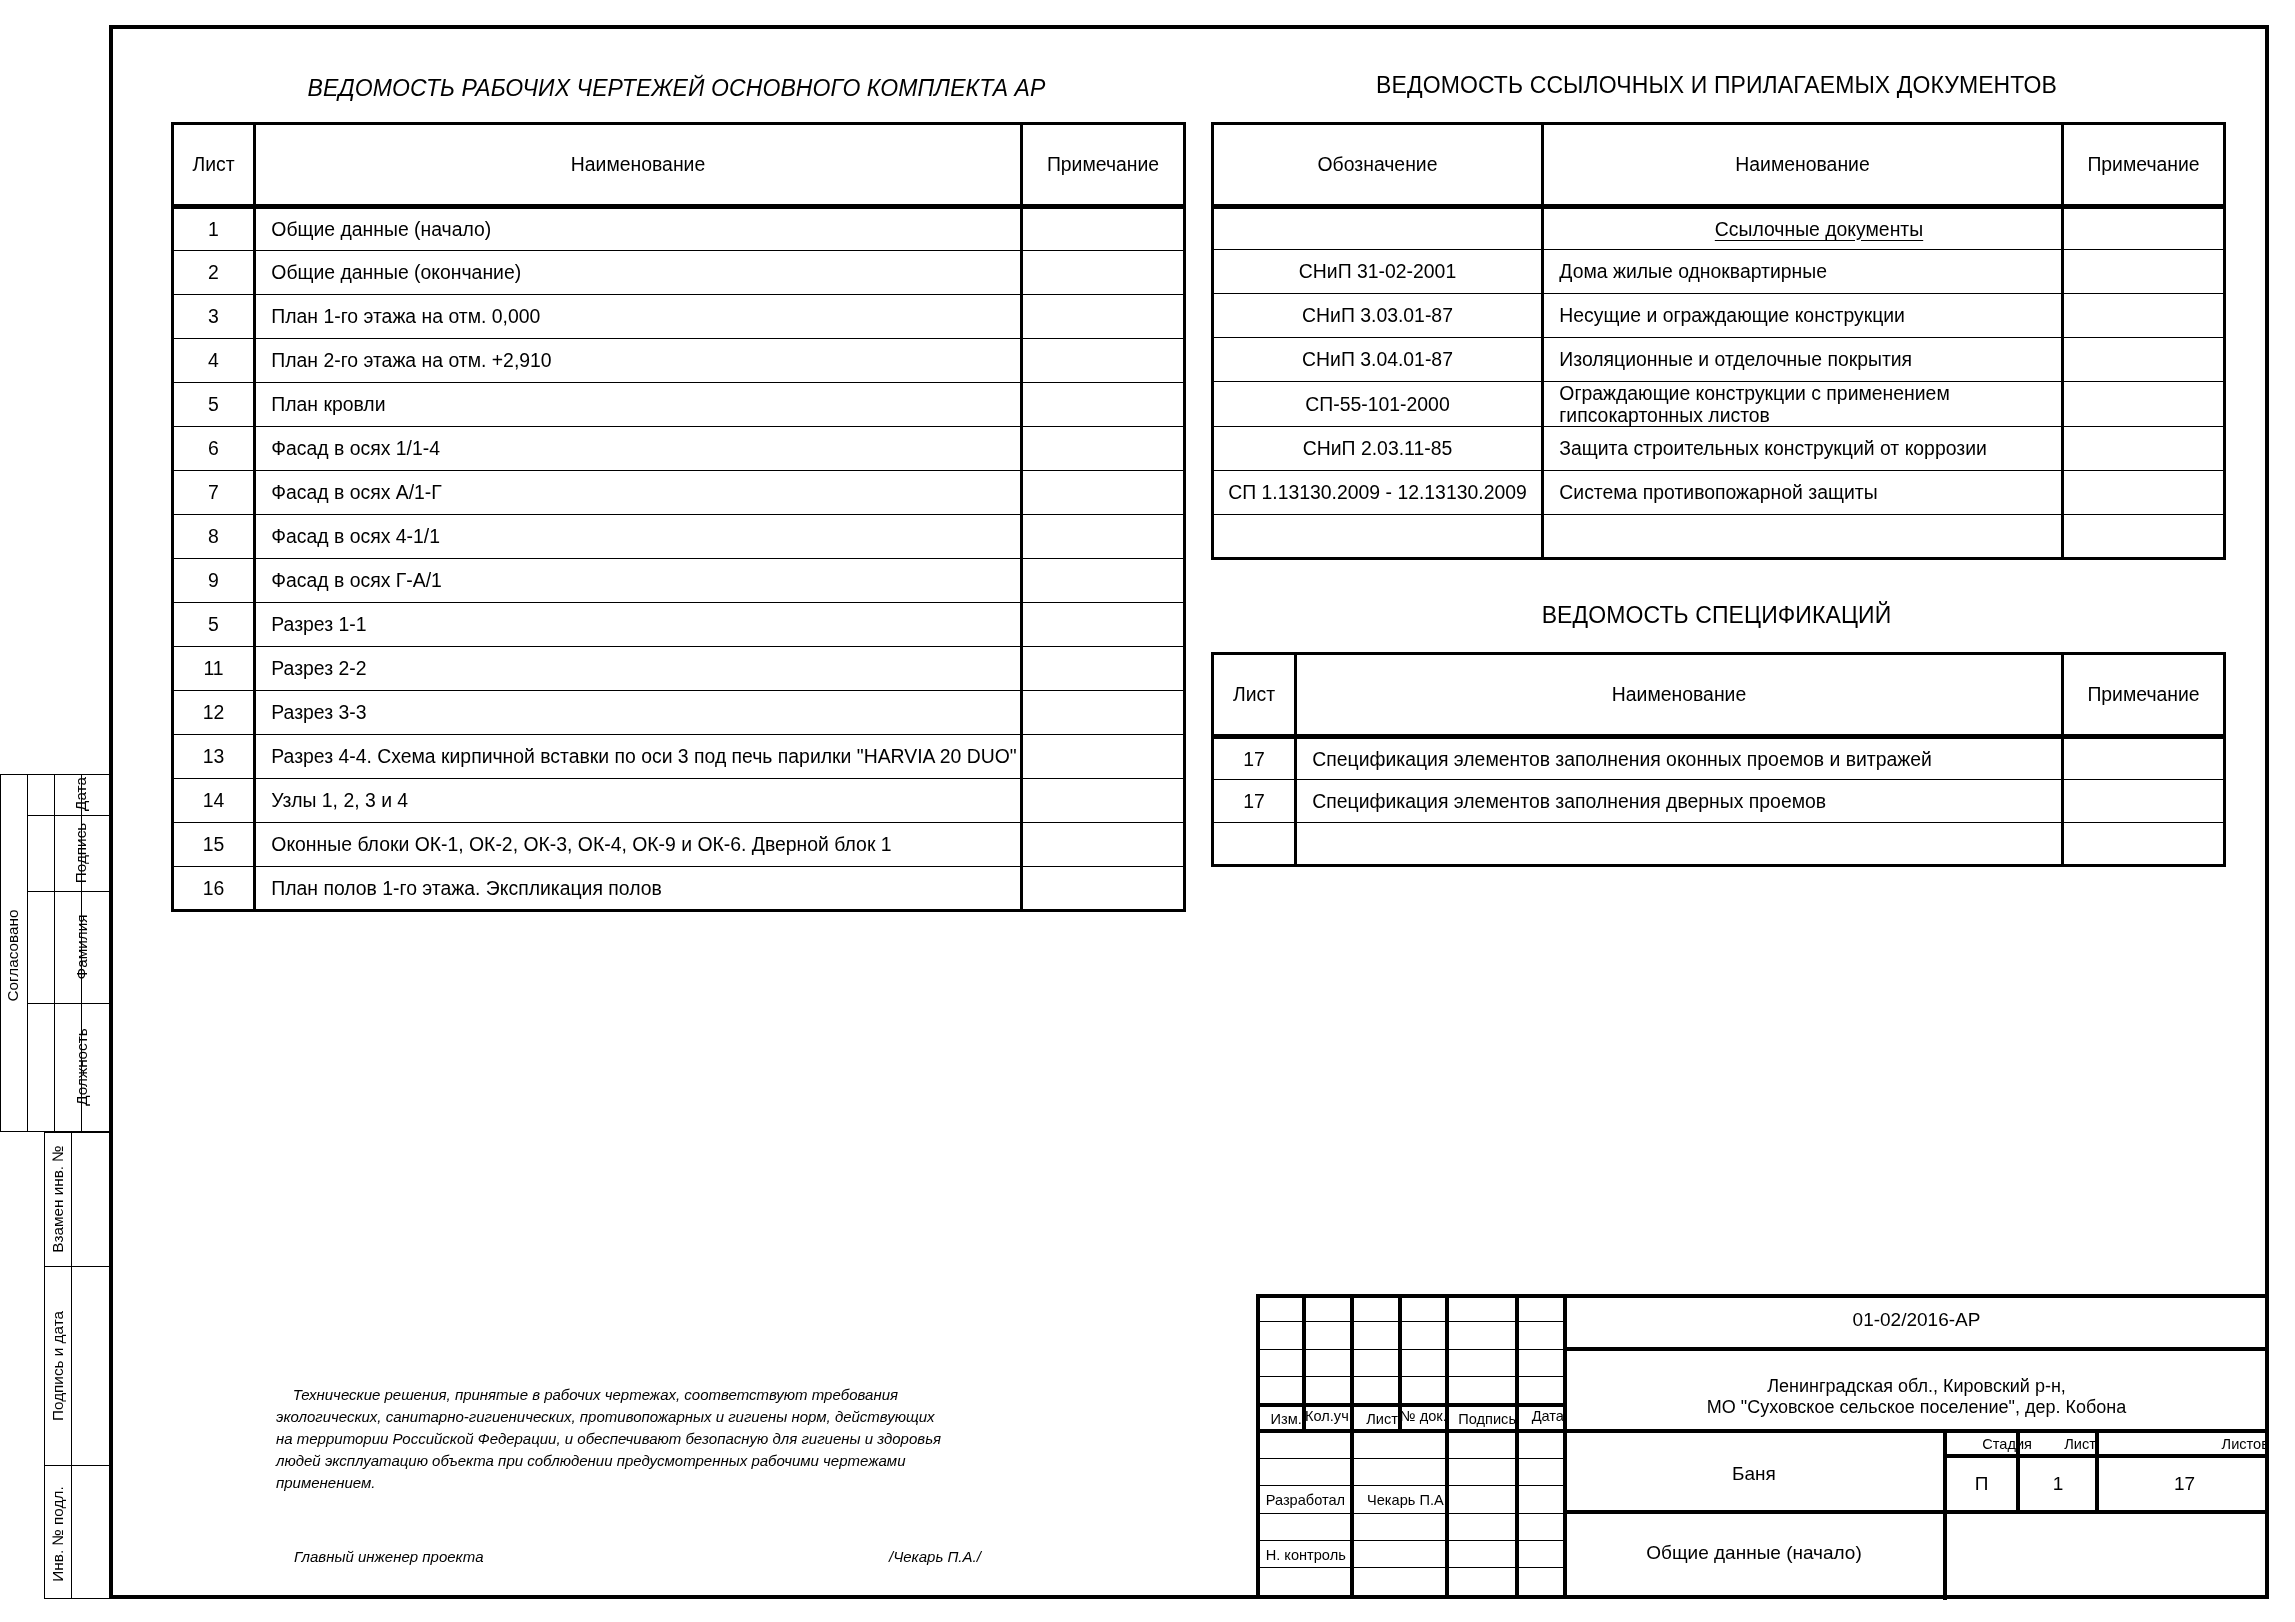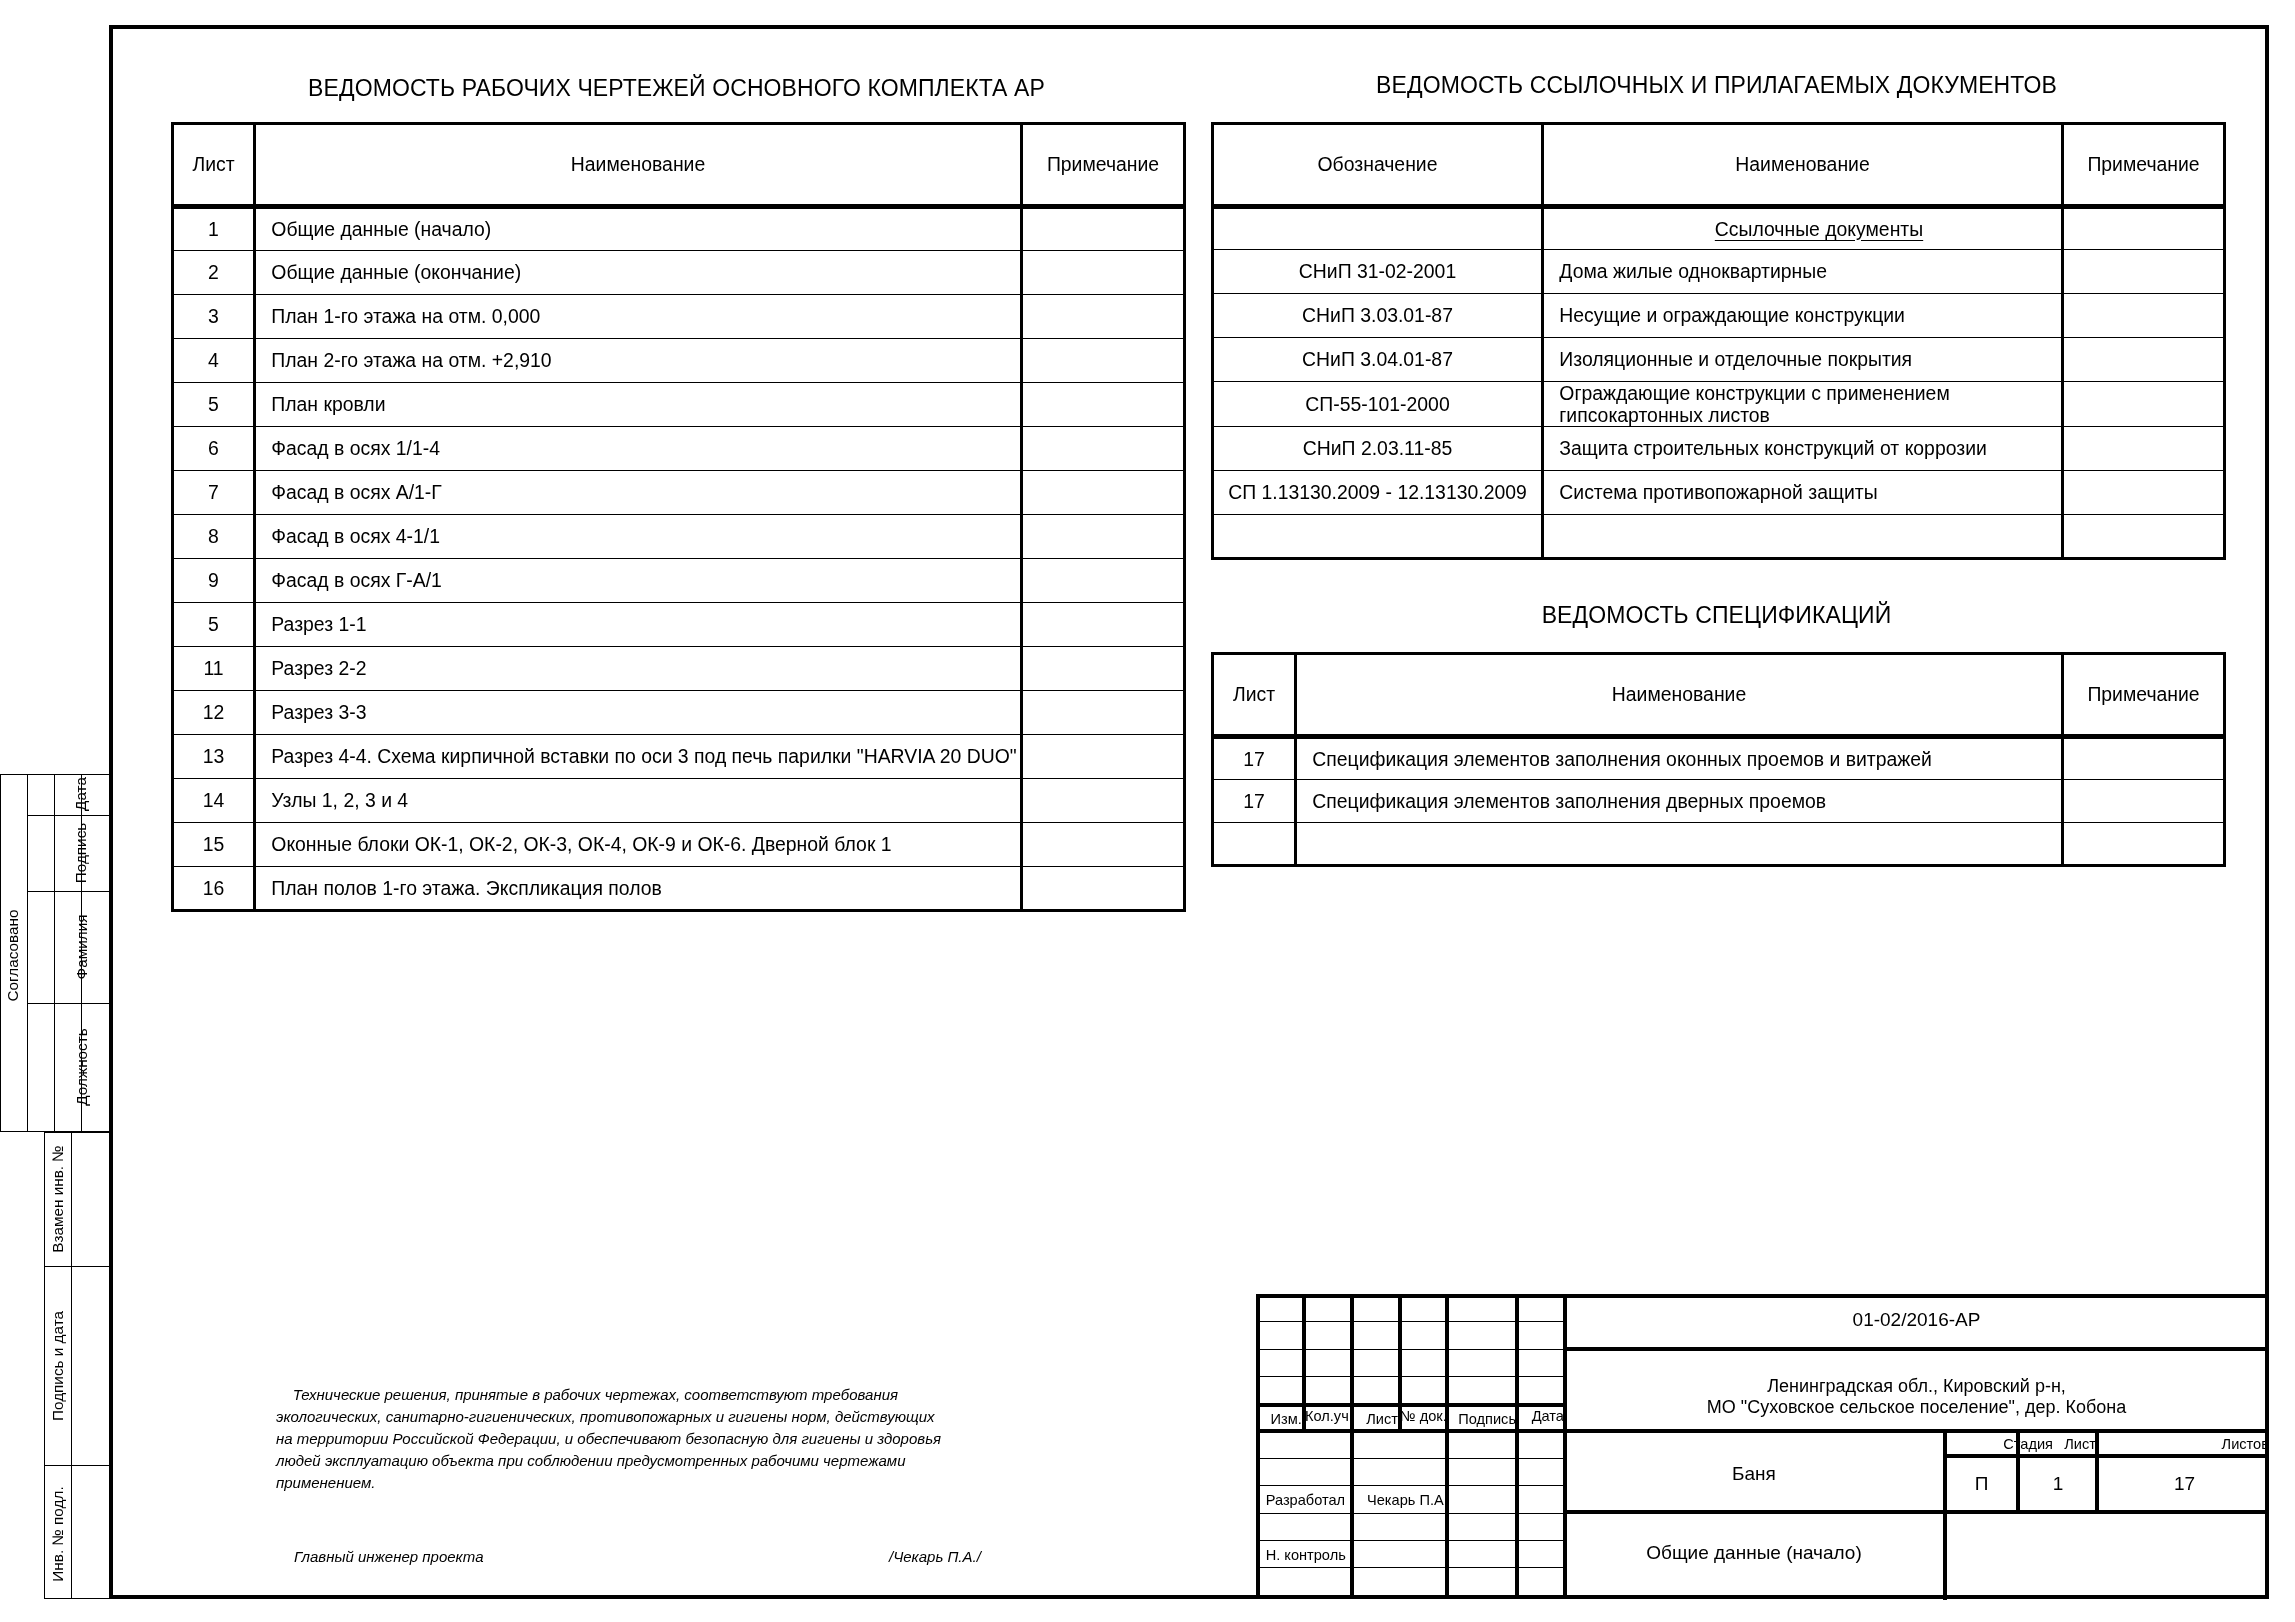--- a/index.html
+++ b/index.html
@@ -32,21 +32,21 @@
   .s-line-vb { position:absolute; width:4.2px; background:#000; }
   .stxt { position:absolute; font-size:14.6px; white-space:nowrap; text-align:right; }
   .stxt-big { position:absolute; font-size:19.4px; white-space:nowrap; text-align:center; }
   .note { font-size:15px; line-height:22px; white-space:nowrap;font-style:italic; }
 </style>
 </head>
 <body>
 
 <div class="abs frame"></div>
 
-<div class="abs title" style="left:171px; top:75px; width:1011px;">ВЕДОМОСТЬ РАБОЧИХ ЧЕРТЕЖЕЙ ОСНОВНОГО КОМПЛЕКТА  АР</div>
+<div class="abs title" style="left:171px; top:75px; width:1011px;font-style:italic;">ВЕДОМОСТЬ РАБОЧИХ ЧЕРТЕЖЕЙ ОСНОВНОГО КОМПЛЕКТА  АР</div>
 <div class="abs title" style="left:1211px; top:72px; width:1011px;">ВЕДОМОСТЬ ССЫЛОЧНЫХ И ПРИЛАГАЕМЫХ ДОКУМЕНТОВ</div>
 <div class="abs title" style="left:1211px; top:602px; width:1011px;">ВЕДОМОСТЬ СПЕЦИФИКАЦИЙ</div>
 
 <table class="grid" id="drawings-table" style="left:171px; top:122px; width:1011px;">
   <colgroup>
       <col style="width:82px">
       <col style="width:767px">
       <col style="width:163px">
     </colgroup>
   <thead>
@@ -301,21 +301,21 @@
   <div class="stxt" style="left:262px; top:114px; width:46px;">Дата</div>
 
   <div class="stxt" style="left:9.7px; top:198px; text-align:right;">Разработал</div>
   <div class="stxt" style="left:111px; top:198px; text-align:left;">Чекарь П.А.</div>
   <div class="stxt" style="left:9.7px; top:253px; text-align:left;">Н. контроль</div>
 
   <div class="stxt-big" style="left:309px; top:15.3px; width:703px; font-size:19px;">01-02/2016-АР</div>
   <div class="stxt-big" style="left:309px; top:82px; width:703px; font-size:18px;">Ленинградская обл., Кировский р-н,</div>
   <div class="stxt-big" style="left:309px; top:103px; width:703px; font-size:18px;">МО "Суховское сельское поселение",  дер. Кобона</div>
   <div class="stxt-big" style="left:309px; top:169px; width:378px; font-size:19px;">Баня</div>
-  <div class="stxt" style="left:691px; top:142px; width:85px;padding-left:21px;">Стадия</div>
+  <div class="stxt" style="left:691px; top:142px; width:85px;">Стадия</div>
   <div class="stxt" style="left:764px; top:142px; width:76px;">Лист</div>
   <div class="stxt" style="left:844px; top:142px; width:169px;">Листов</div>
   <div class="stxt-big" style="left:691px; top:179px; width:69px; font-size:19px;">П</div>
   <div class="stxt-big" style="left:764px; top:179px; width:76px; font-size:19px;">1</div>
   <div class="stxt-big" style="left:844px; top:179px; width:169px; font-size:19px;">17</div>
   <div class="stxt-big" style="left:309px; top:248px; width:378px; font-size:19px;">Общие данные (начало)</div>
 </div>
 
 
 </body></html>

